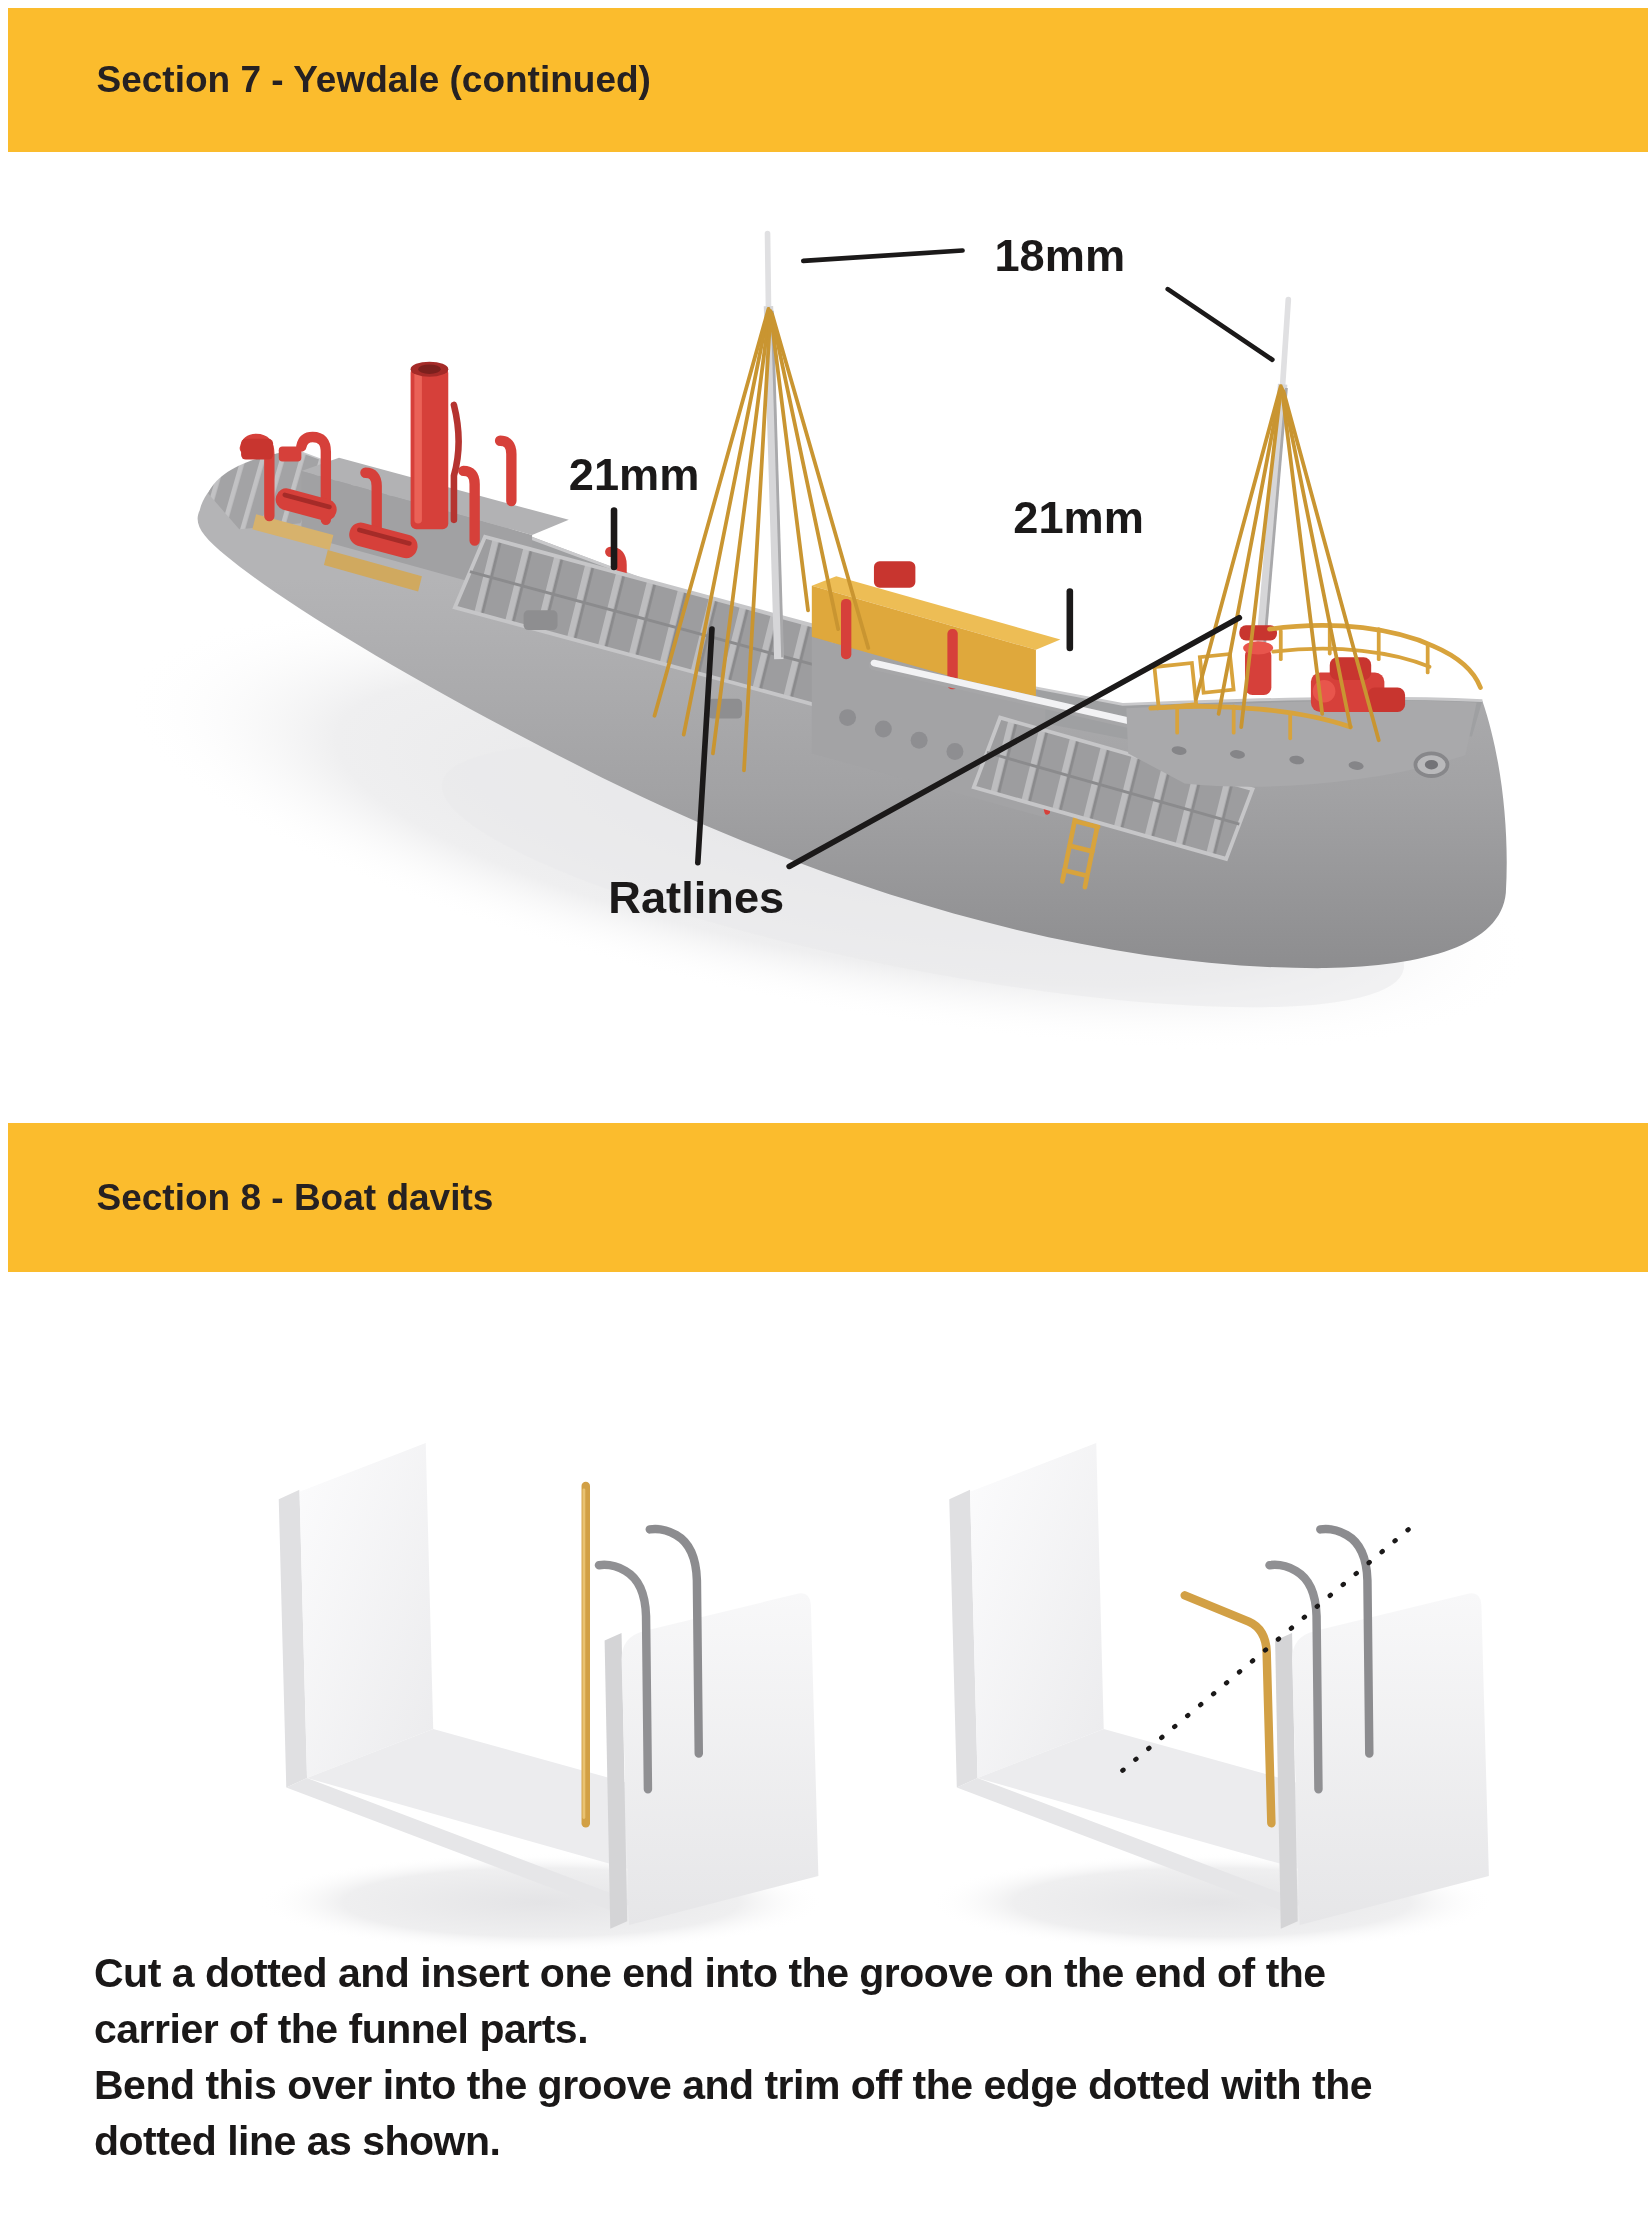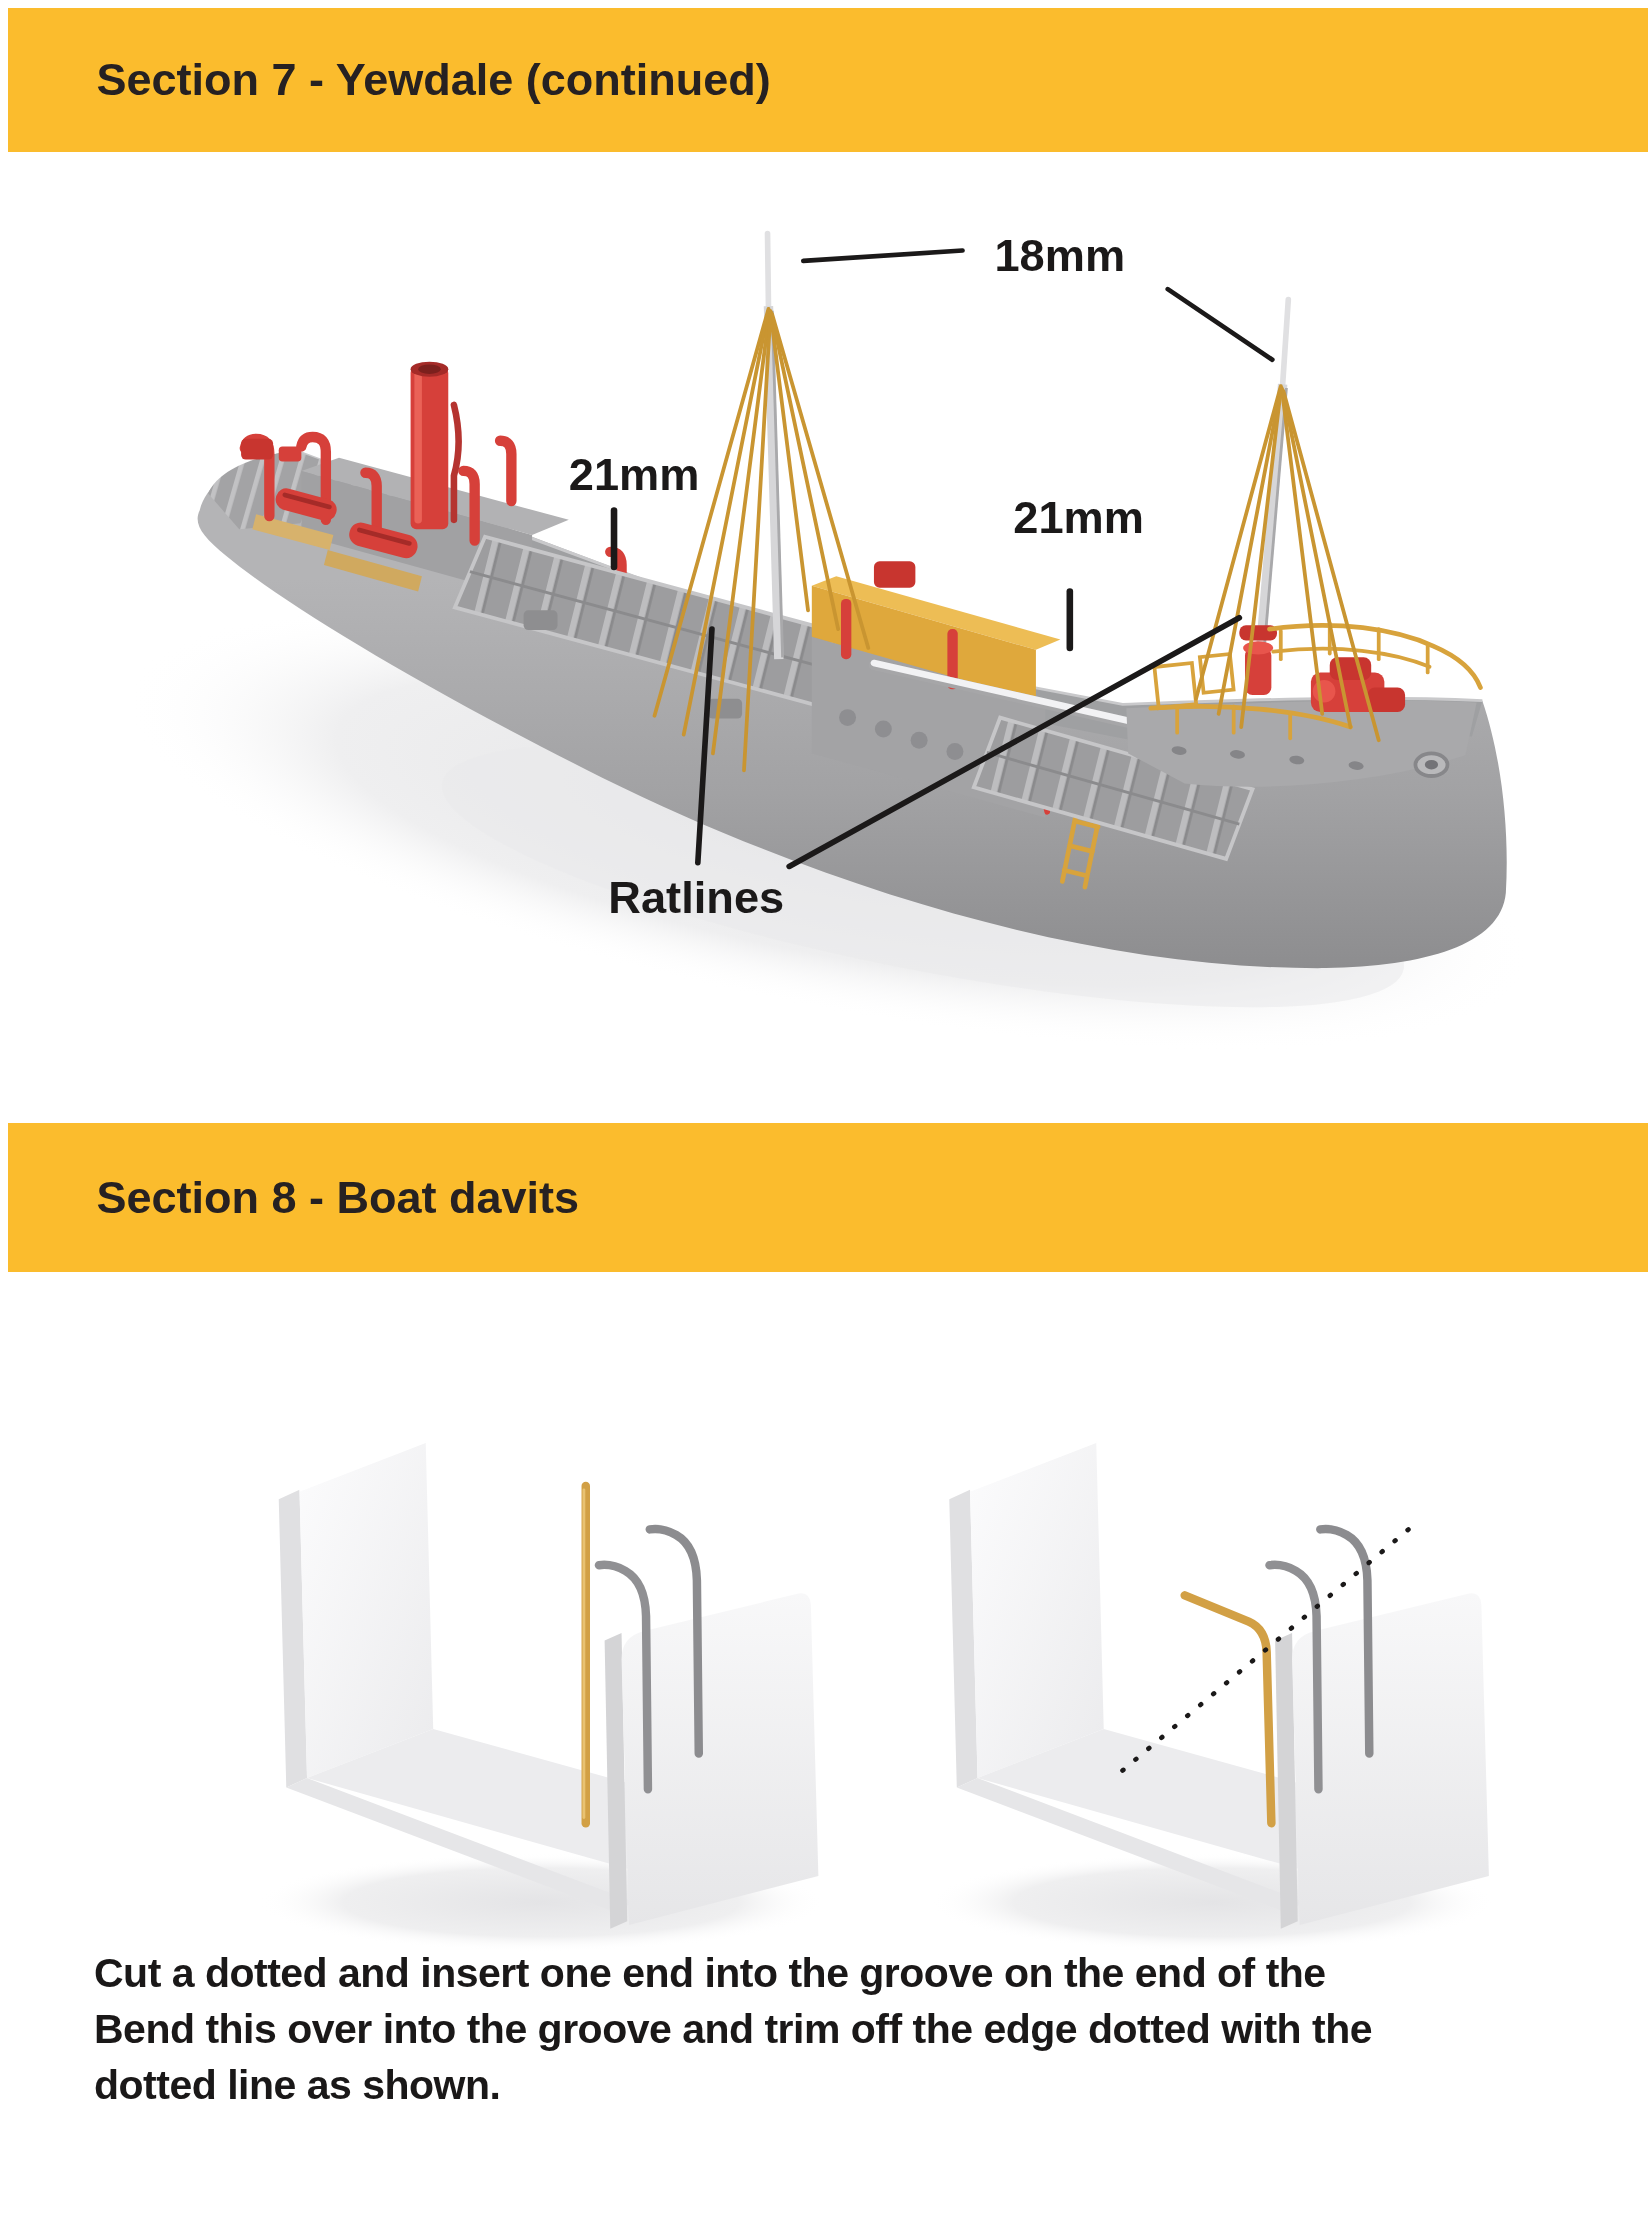--- a/index.html
+++ b/index.html
@@ -5,21 +5,21 @@
   html,body{margin:0;padding:0;}
   body{
     width:1649px;height:2215px;position:relative;overflow:hidden;
     background:#ffffff;font-family:"Liberation Sans",sans-serif;
   }
   .section-bar{
     position:absolute;left:7.5px;width:1641px;background:#FBBC2D;
     display:flex;align-items:center;box-sizing:border-box;padding-left:89px;
   }
   .section-bar .title{
-    font-size:45px;font-weight:bold;color:#262122;letter-spacing:0px;
+    font-size:37px;font-weight:bold;color:#262122;letter-spacing:0px;
   }
   #bar-s7{top:7.5px;height:144px;}
   #bar-s8{top:1123px;height:149px;}
   #figures{position:absolute;left:0;top:0;width:1649px;height:2215px;}
   .instructions{
     position:absolute;left:94px;top:1945px;width:1550px;
     font-size:41px;font-weight:bold;color:#1a1818;letter-spacing:-0.5px;
   }
   .instructions .line{height:56px;line-height:56px;white-space:nowrap;}
   .instructions .line.first{padding-left:5.6px;}
@@ -290,16 +290,17 @@
 
     <path d="M1400,1900 L1398,1716 Q1397,1680 1376,1668 Q1362,1660 1348,1662" stroke="#909093" stroke-width="9" fill="none" stroke-linecap="round"></path>
     <path d="M1454,1862 L1452,1678 Q1451,1642 1430,1630 Q1416,1622 1402,1624" stroke="#8c8c8f" stroke-width="9" fill="none" stroke-linecap="round"></path>
 
     <line x1="1192" y1="1880" x2="1498" y2="1622" stroke="#1b1919" stroke-width="5" stroke-linecap="round" stroke-dasharray="1 17"></line>
   </g>
 </svg>
 
 <div class="instructions">
   <div class="line">Cut a dotted and insert one end into the groove on the end of the</div>
+  <div class="line">carrier of the funnel parts.</div>
   <div class="line">Bend this over into the groove and trim off the edge dotted with the</div>
   <div class="line">dotted line as shown.</div>
 </div>
 
 
 </body></html>

